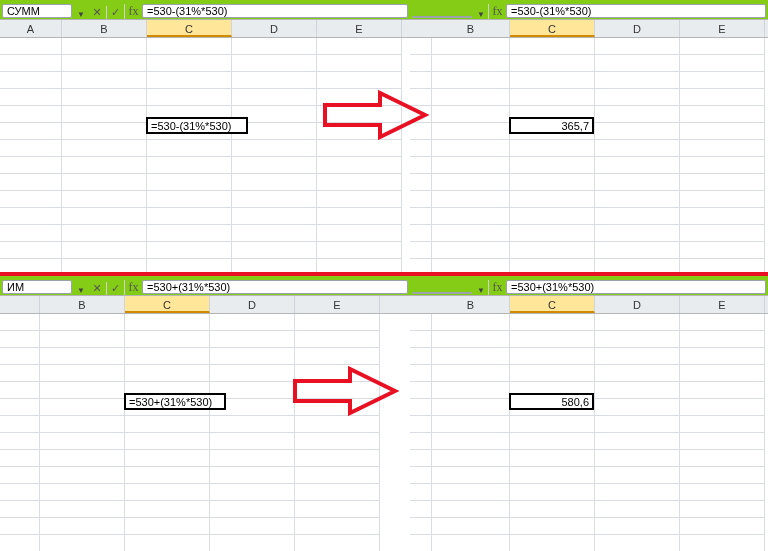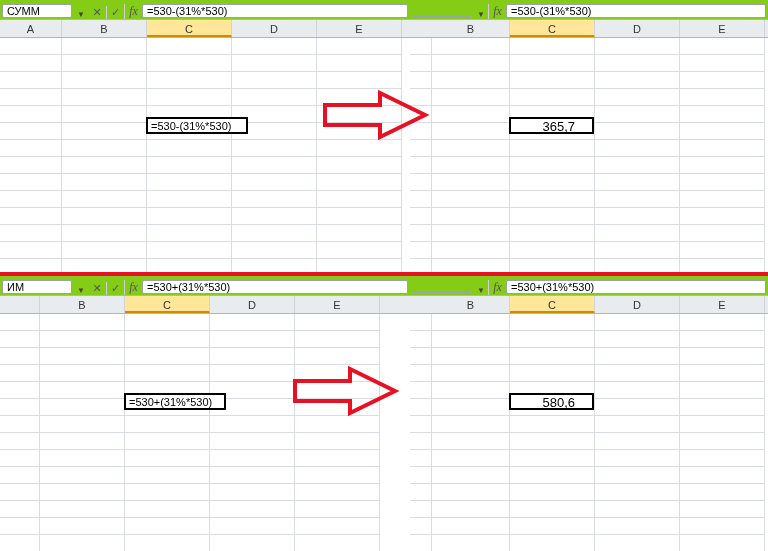--- a/index.html
+++ b/index.html
@@ -69,21 +69,20 @@
     width: 18px;
     display: flex;
     align-items: center;
     justify-content: center;
     color: #555;
     font-size: 11px;
     border-left: 1px solid #d0d0d0;
   }
   .fbtn.first { border-left: none; }
   .fx {
-    font-style: italic;
     font-family: "Times New Roman", serif;
     font-size: 12px;
   }
   .formula-input {
     flex: 1;
     background: #fff;
     border: 1px solid #9ba2ae;
     border-radius: 2px;
     margin: 1px 2px 1px 0;
     padding: 0 4px;
@@ -156,22 +155,22 @@
     font-size: 11px;
     padding: 0 3px;
     line-height: 15px;
     white-space: nowrap;
   }
   
   .resultcell {
     position: absolute;
     border: 2px solid #000;
     background: #fff;
-    font-size: 13px;
-    padding: 0 17px;
+    font-size: 11px;
+    padding: 0 3px;
     line-height: 15px;
     text-align: right;
   }
 
   
   .arrow {
     position: absolute;
     pointer-events: none;
   }
 </style>

